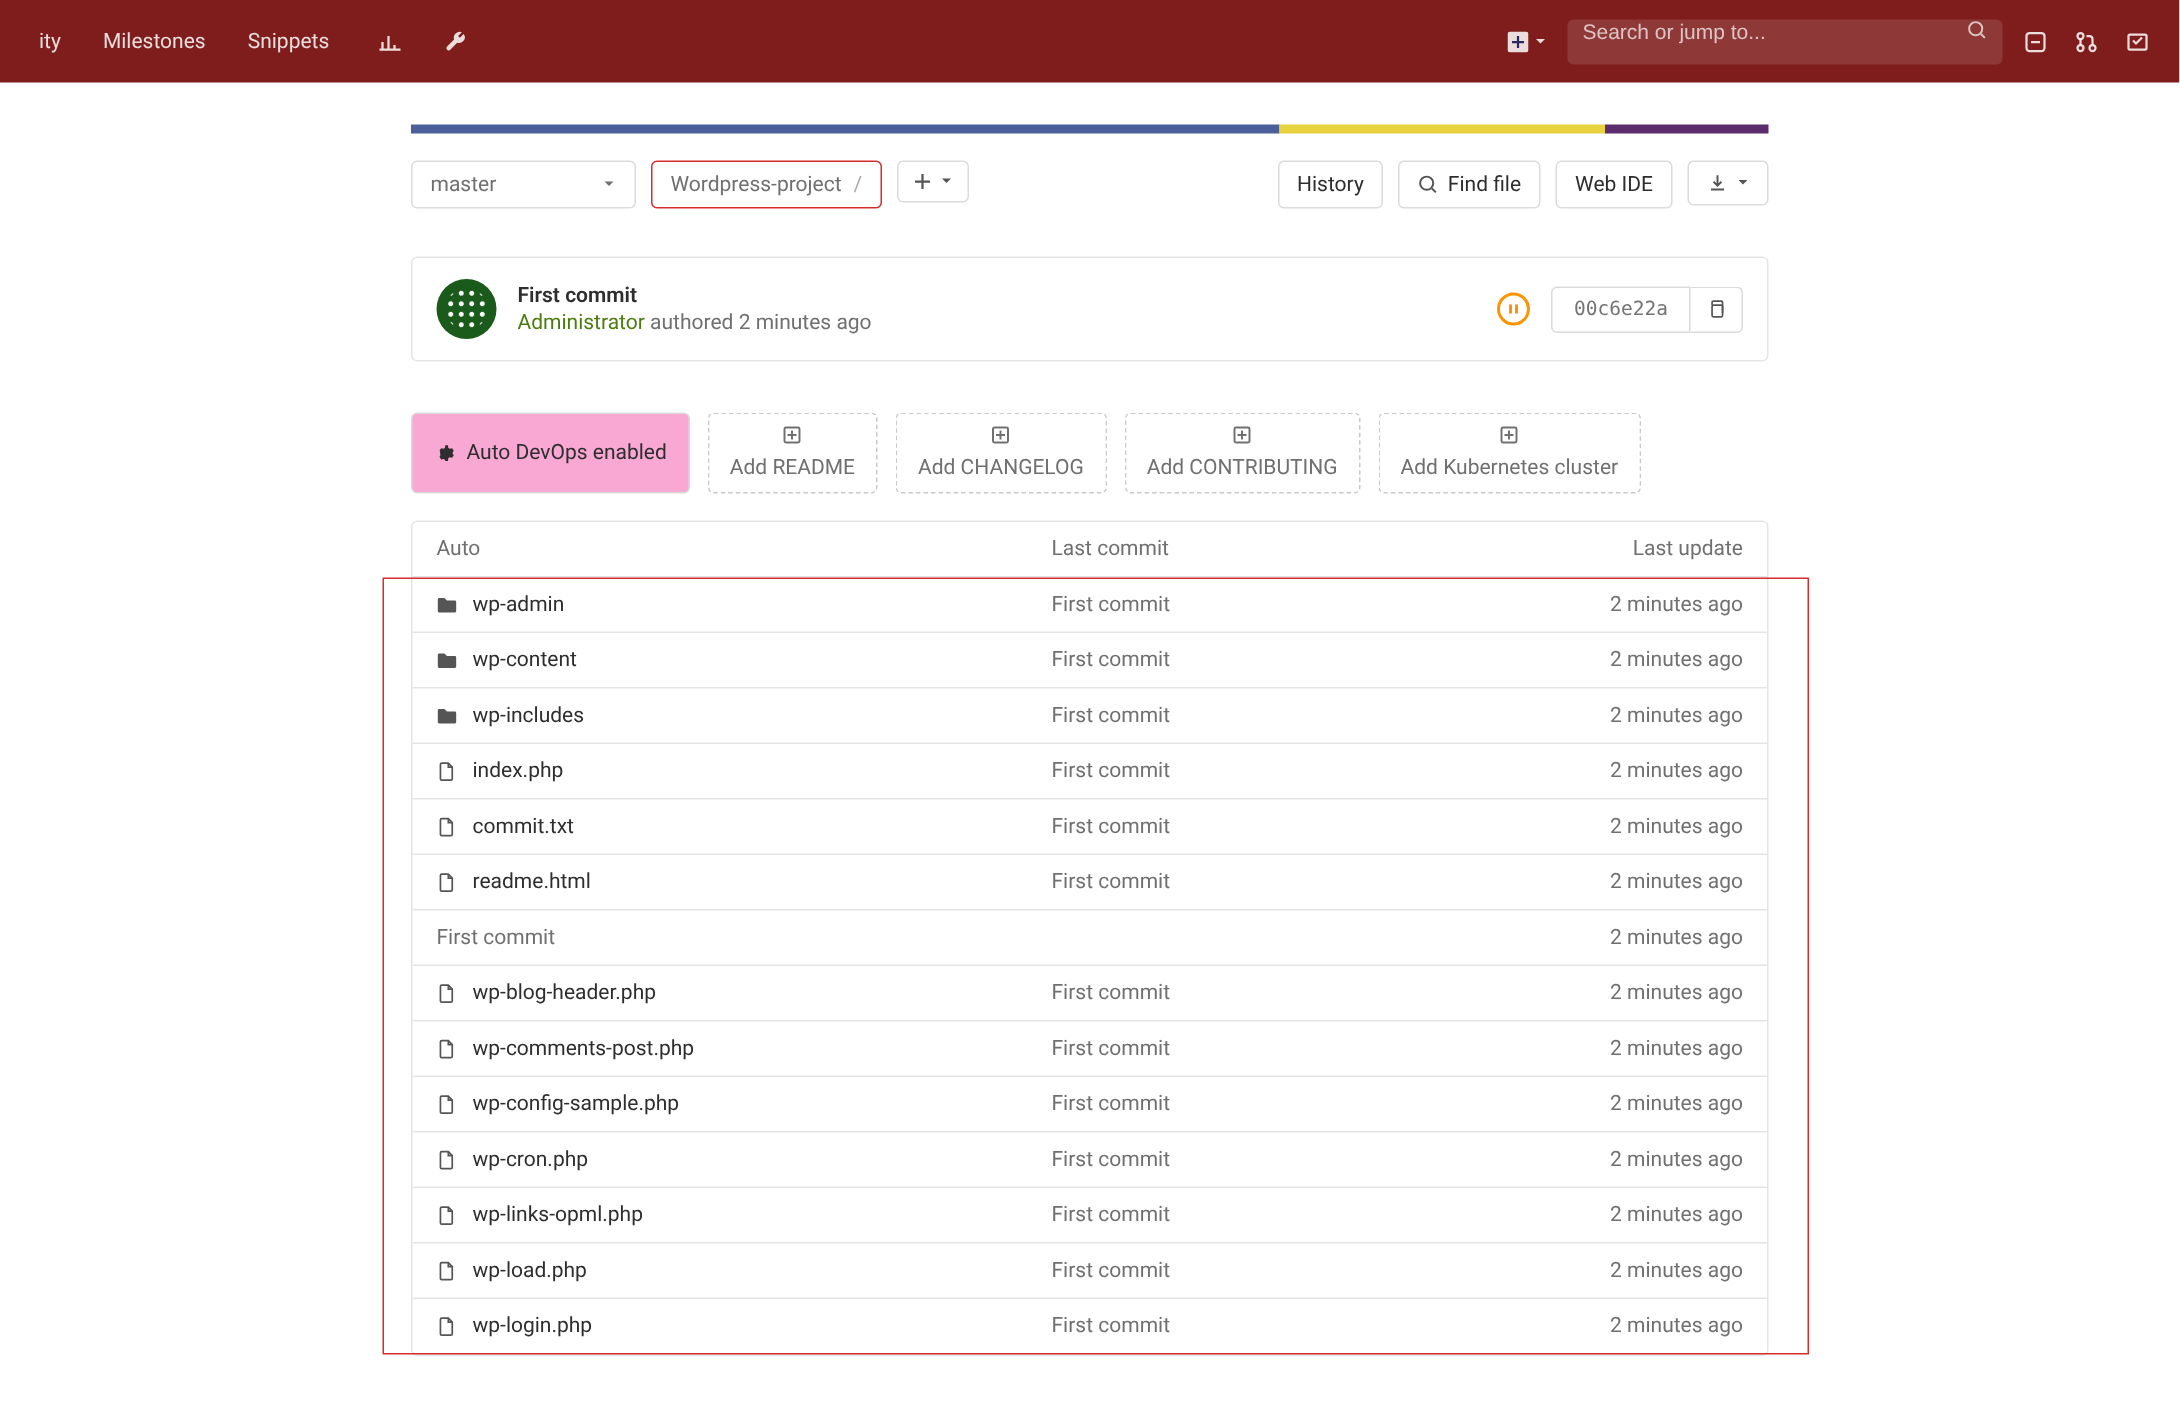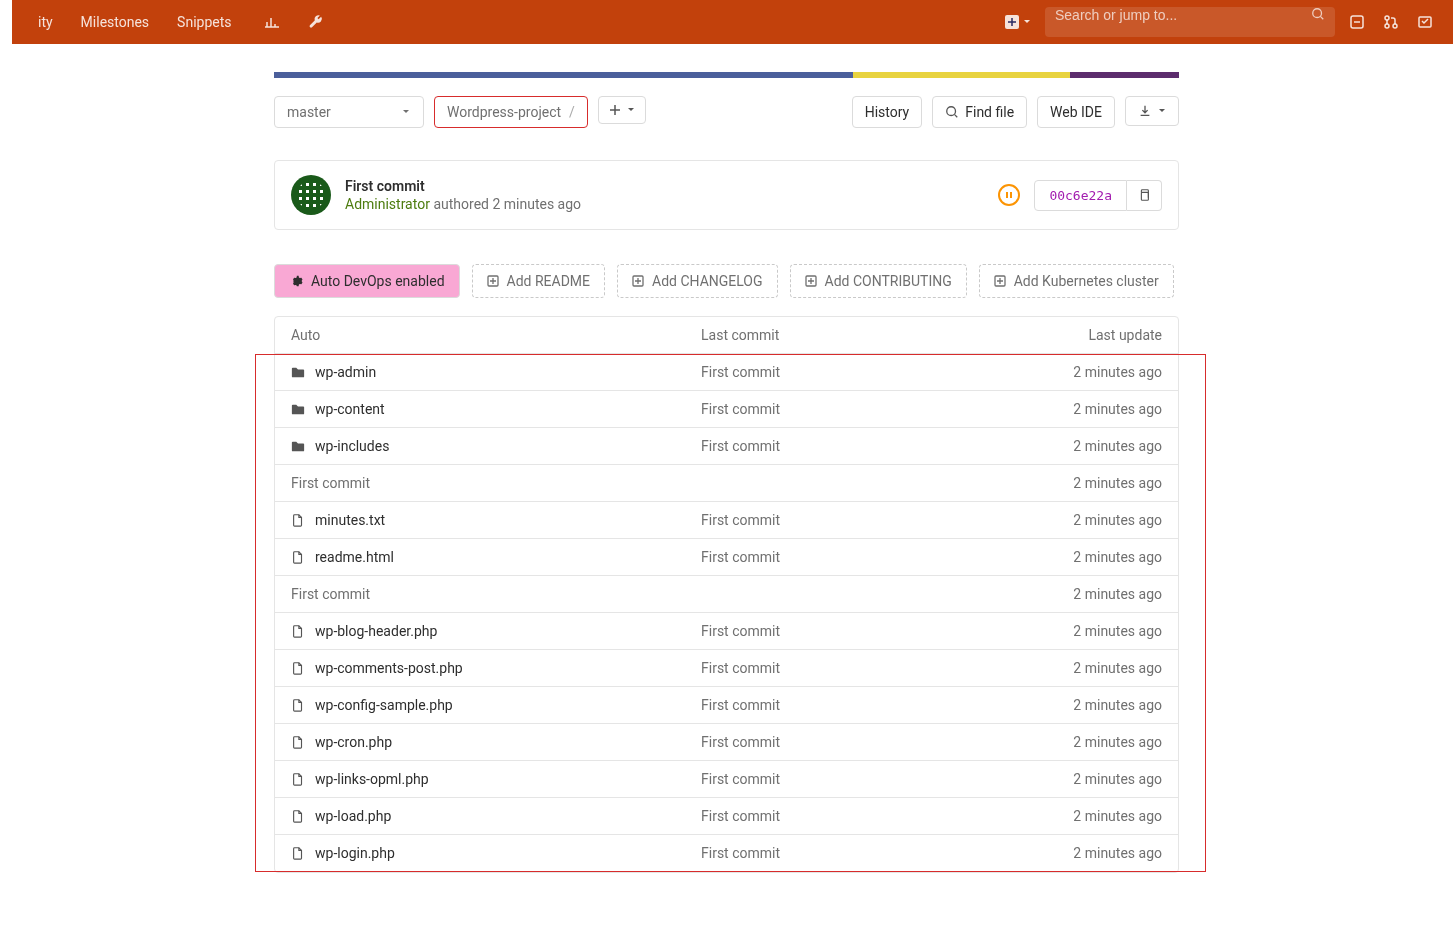--- a/index.html
+++ b/index.html
@@ -3,27 +3,26 @@
   <meta charset="utf-8">
   <style>
     * { box-sizing: border-box; margin: 0; padding: 0; }
     body {
       font-family: -apple-system, BlinkMacSystemFont, "Segoe UI", Roboto, "Helvetica Neue", Arial, sans-serif;
       font-size: 14px;
       color: #2e2e2e;
       background: #fff;
     }
     .navbar {
-      background: #c2410c;
-      height: 44px;
+      background: #7f1d1d;
+      height: 55px;
       display: flex;
       align-items: center;
       padding: 0 16px;
       color: #fff;
-      margin-left: 12px;
     }
     .navbar-left { display: flex; align-items: center; gap: 8px; }
     .navbar-item { color: rgba(255,255,255,0.85); padding: 6px 10px; cursor: pointer; font-size: 14px; }
     .navbar-right { margin-left: auto; display: flex; align-items: center; gap: 10px; }
     .navbar-icon { color: rgba(255,255,255,0.85); cursor: pointer; display: flex; align-items: center; font-size: 16px; padding: 4px; }
     .search-box {
       background: rgba(255,255,255,0.12);
       border-radius: 4px;
       height: 30px;
       width: 290px;
@@ -134,21 +133,21 @@
       display: flex; align-items: center; justify-content: center;
       color: #fc9403; font-size: 10px; font-weight: bold;
     }
     .commit-sha-group { display: flex; }
     .commit-sha {
       border: 1px solid #dbdbdb;
       border-radius: 4px 0 0 4px;
       padding: 7px 14px;
       font-family: Menlo, Monaco, Consolas, monospace;
       font-size: 13px;
-      color: #a21caf;
+      color: #737373;
     }
     .copy-btn {
       border: 1px solid #dbdbdb;
       border-left: none;
       border-radius: 0 4px 4px 0;
       padding: 7px 10px;
       display: flex;
       align-items: center;
       cursor: pointer;
       color: #555;
@@ -169,20 +168,21 @@
     .dashed-pill {
       border: 1px dashed #c9c9c9;
       border-radius: 4px;
       padding: 8px 14px;
       display: flex;
       align-items: center;
       gap: 8px;
       cursor: pointer;
       color: #707070;
       background: #fff;
+      flex-direction: column;
     }
 
     .file-table-wrap { border: 1px solid #e5e5e5; border-radius: 4px; }
     .file-header {
       display: flex;
       padding: 10px 16px;
       border-bottom: 1px solid #e5e5e5;
       color: #707070;
       font-weight: 400;
     }
@@ -419,32 +419,41 @@
               <svg width="14" height="14" viewBox="0 0 16 16" fill="currentColor">
                 <path d="M2 3h4l2 2h6a1 1 0 0 1 1 1v7a1 1 0 0 1-1 1H2a1 1 0 0 1-1-1V4a1 1 0 0 1 1-1z"></path>
               </svg>
             </span>
             <span>wp-includes</span>
           </div>
           <div class="file-commit-cell">First commit</div>
           <div class="file-update-cell">2 minutes ago</div>
         </div>
         <div class="file-row">
-          <div class="file-commit-cell">First commit</div>
-          <div class="file-update-cell">2 minutes ago</div>
-        </div>
-        <div class="file-row">
-          <div class="file-name-cell">
-            <span class="file-icon">
-              <svg width="14" height="14" viewBox="0 0 16 16" fill="none" stroke="currentColor" stroke-width="1.3">
-                <path d="M4 2h5l3 3v9a1 1 0 0 1-1 1H4a1 1 0 0 1-1-1V3a1 1 0 0 1 1-1z"></path>
-                <path d="M9 2v3h3"></path>
-              </svg>
-            </span>
-            <span>minutes.txt</span>
+          <div class="file-name-cell">
+            <span class="file-icon">
+              <svg width="14" height="14" viewBox="0 0 16 16" fill="none" stroke="currentColor" stroke-width="1.3">
+                <path d="M4 2h5l3 3v9a1 1 0 0 1-1 1H4a1 1 0 0 1-1-1V3a1 1 0 0 1 1-1z"></path>
+                <path d="M9 2v3h3"></path>
+              </svg>
+            </span>
+            <span>index.php</span>
+          </div>
+          <div class="file-commit-cell">First commit</div>
+          <div class="file-update-cell">2 minutes ago</div>
+        </div>
+        <div class="file-row">
+          <div class="file-name-cell">
+            <span class="file-icon">
+              <svg width="14" height="14" viewBox="0 0 16 16" fill="none" stroke="currentColor" stroke-width="1.3">
+                <path d="M4 2h5l3 3v9a1 1 0 0 1-1 1H4a1 1 0 0 1-1-1V3a1 1 0 0 1 1-1z"></path>
+                <path d="M9 2v3h3"></path>
+              </svg>
+            </span>
+            <span>commit.txt</span>
           </div>
           <div class="file-commit-cell">First commit</div>
           <div class="file-update-cell">2 minutes ago</div>
         </div>
         <div class="file-row">
           <div class="file-name-cell">
             <span class="file-icon">
               <svg width="14" height="14" viewBox="0 0 16 16" fill="none" stroke="currentColor" stroke-width="1.3">
                 <path d="M4 2h5l3 3v9a1 1 0 0 1-1 1H4a1 1 0 0 1-1-1V3a1 1 0 0 1 1-1z"></path>
                 <path d="M9 2v3h3"></path>

